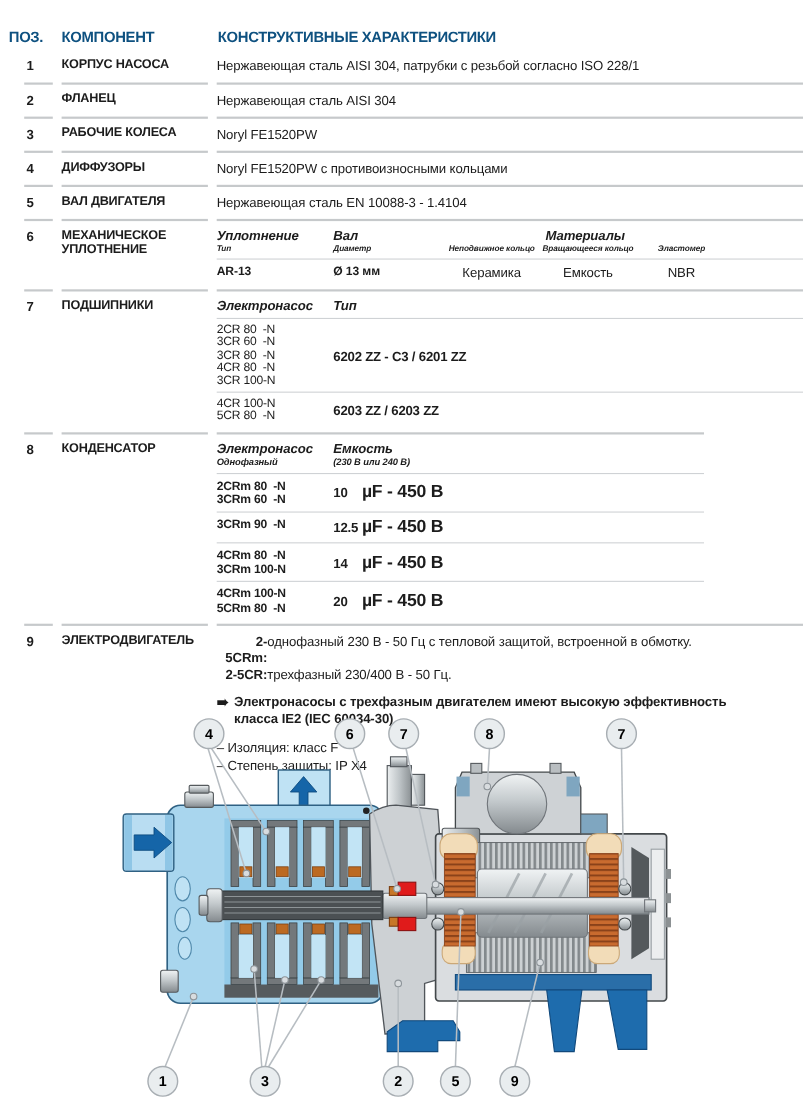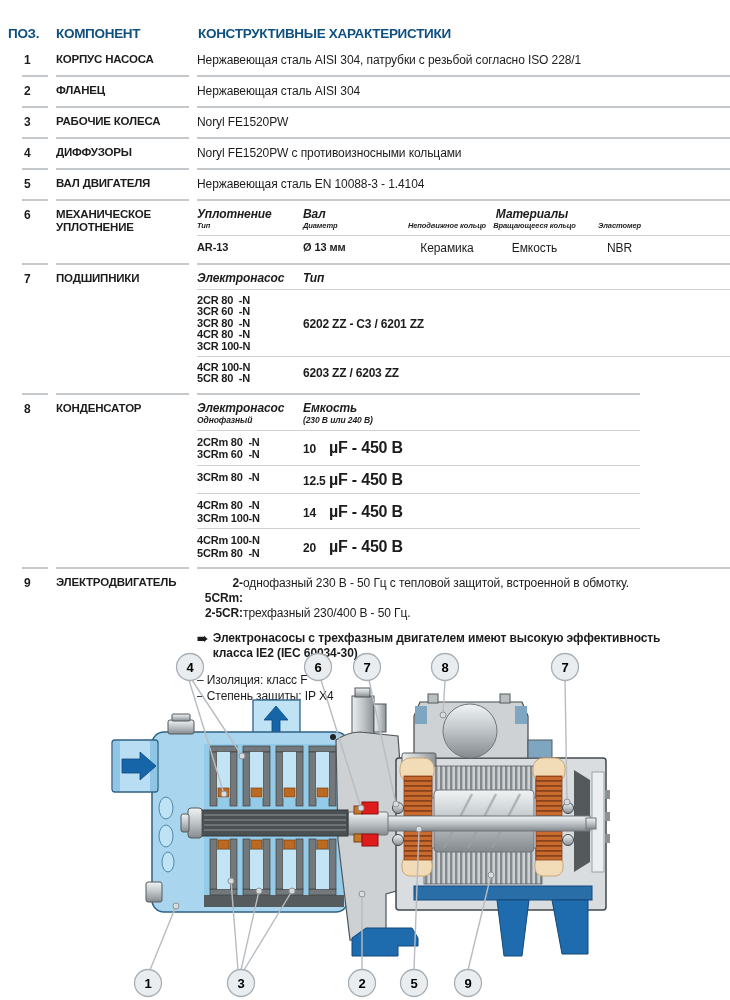--- a/index.html
+++ b/index.html
@@ -29,21 +29,21 @@
   .hdr-it{font-style:italic;font-weight:bold;font-size:12px;line-height:13px;}
   .seal-h2{display:grid;grid-template-columns:106px 99px 90px 85px 85px;margin-top:0px;}
   .hdr-sm{font-style:italic;font-weight:bold;font-size:7.5px;line-height:10px;}
   .tc{text-align:center;}
   .subline{height:0;border-top:1px solid #cfd2d5;margin:4px 0 5px 0;}
   .seal-v{display:grid;grid-template-columns:106px 99px 90px 85px 85px;}
   .val-b{font-weight:bold;font-size:11px;}
   .val-r{font-size:12px;}
   
   .sub-h2col{display:grid;grid-template-columns:106px 1fr;}
-  .models div{font-weight:bold;font-size:11px;line-height:11.4px;white-space:pre;letter-spacing:-0.2px;}
+  .models div{font-weight:normal;font-size:11px;line-height:11.4px;white-space:pre;letter-spacing:-0.2px;}
   .cap-models div{font-weight:bold;font-size:11px;line-height:12.6px;white-space:pre;letter-spacing:-0.2px;}
   .group{display:grid;grid-template-columns:106px 1fr;}
   .gtype{align-self:center;font-weight:bold;font-size:12px;letter-spacing:-0.2px;}
   .cap-unit{font-size:16px;}
   .cap-num{display:inline-block;width:26px;font-weight:bold;font-size:12px;}
   .cap-wrap{width:443px;}
   .hdr-sm2{font-style:italic;font-weight:bold;font-size:8.5px;line-height:11px;}
   
   .m-line{display:grid;grid-template-columns:46px 1fr;font-size:12px;line-height:15px;}
   .m-label{font-weight:bold;text-align:right;}
@@ -169,21 +169,21 @@
       <div class="group">
         <div class="cap-models">
           <div>2CRm 80  -N</div>
           <div>3CRm 60  -N</div>
         </div>
         <div class="gtype"><span class="cap-num">10</span><span class="cap-unit">µF - 450 В</span></div>
       </div>
       <div class="subline"></div>
       <div class="group">
         <div class="cap-models">
-          <div>3CRm 80  -N</div>
+          <div>3CRm 90  -N</div>
         </div>
         <div class="gtype"><span class="cap-num">12.5</span><span class="cap-unit">µF - 450 В</span></div>
       </div>
       <div class="subline"></div>
       <div class="group">
         <div class="cap-models">
           <div>4CRm 80  -N</div>
           <div>3CRm 100-N</div>
         </div>
         <div class="gtype"><span class="cap-num">14</span><span class="cap-unit">µF - 450 В</span></div>

